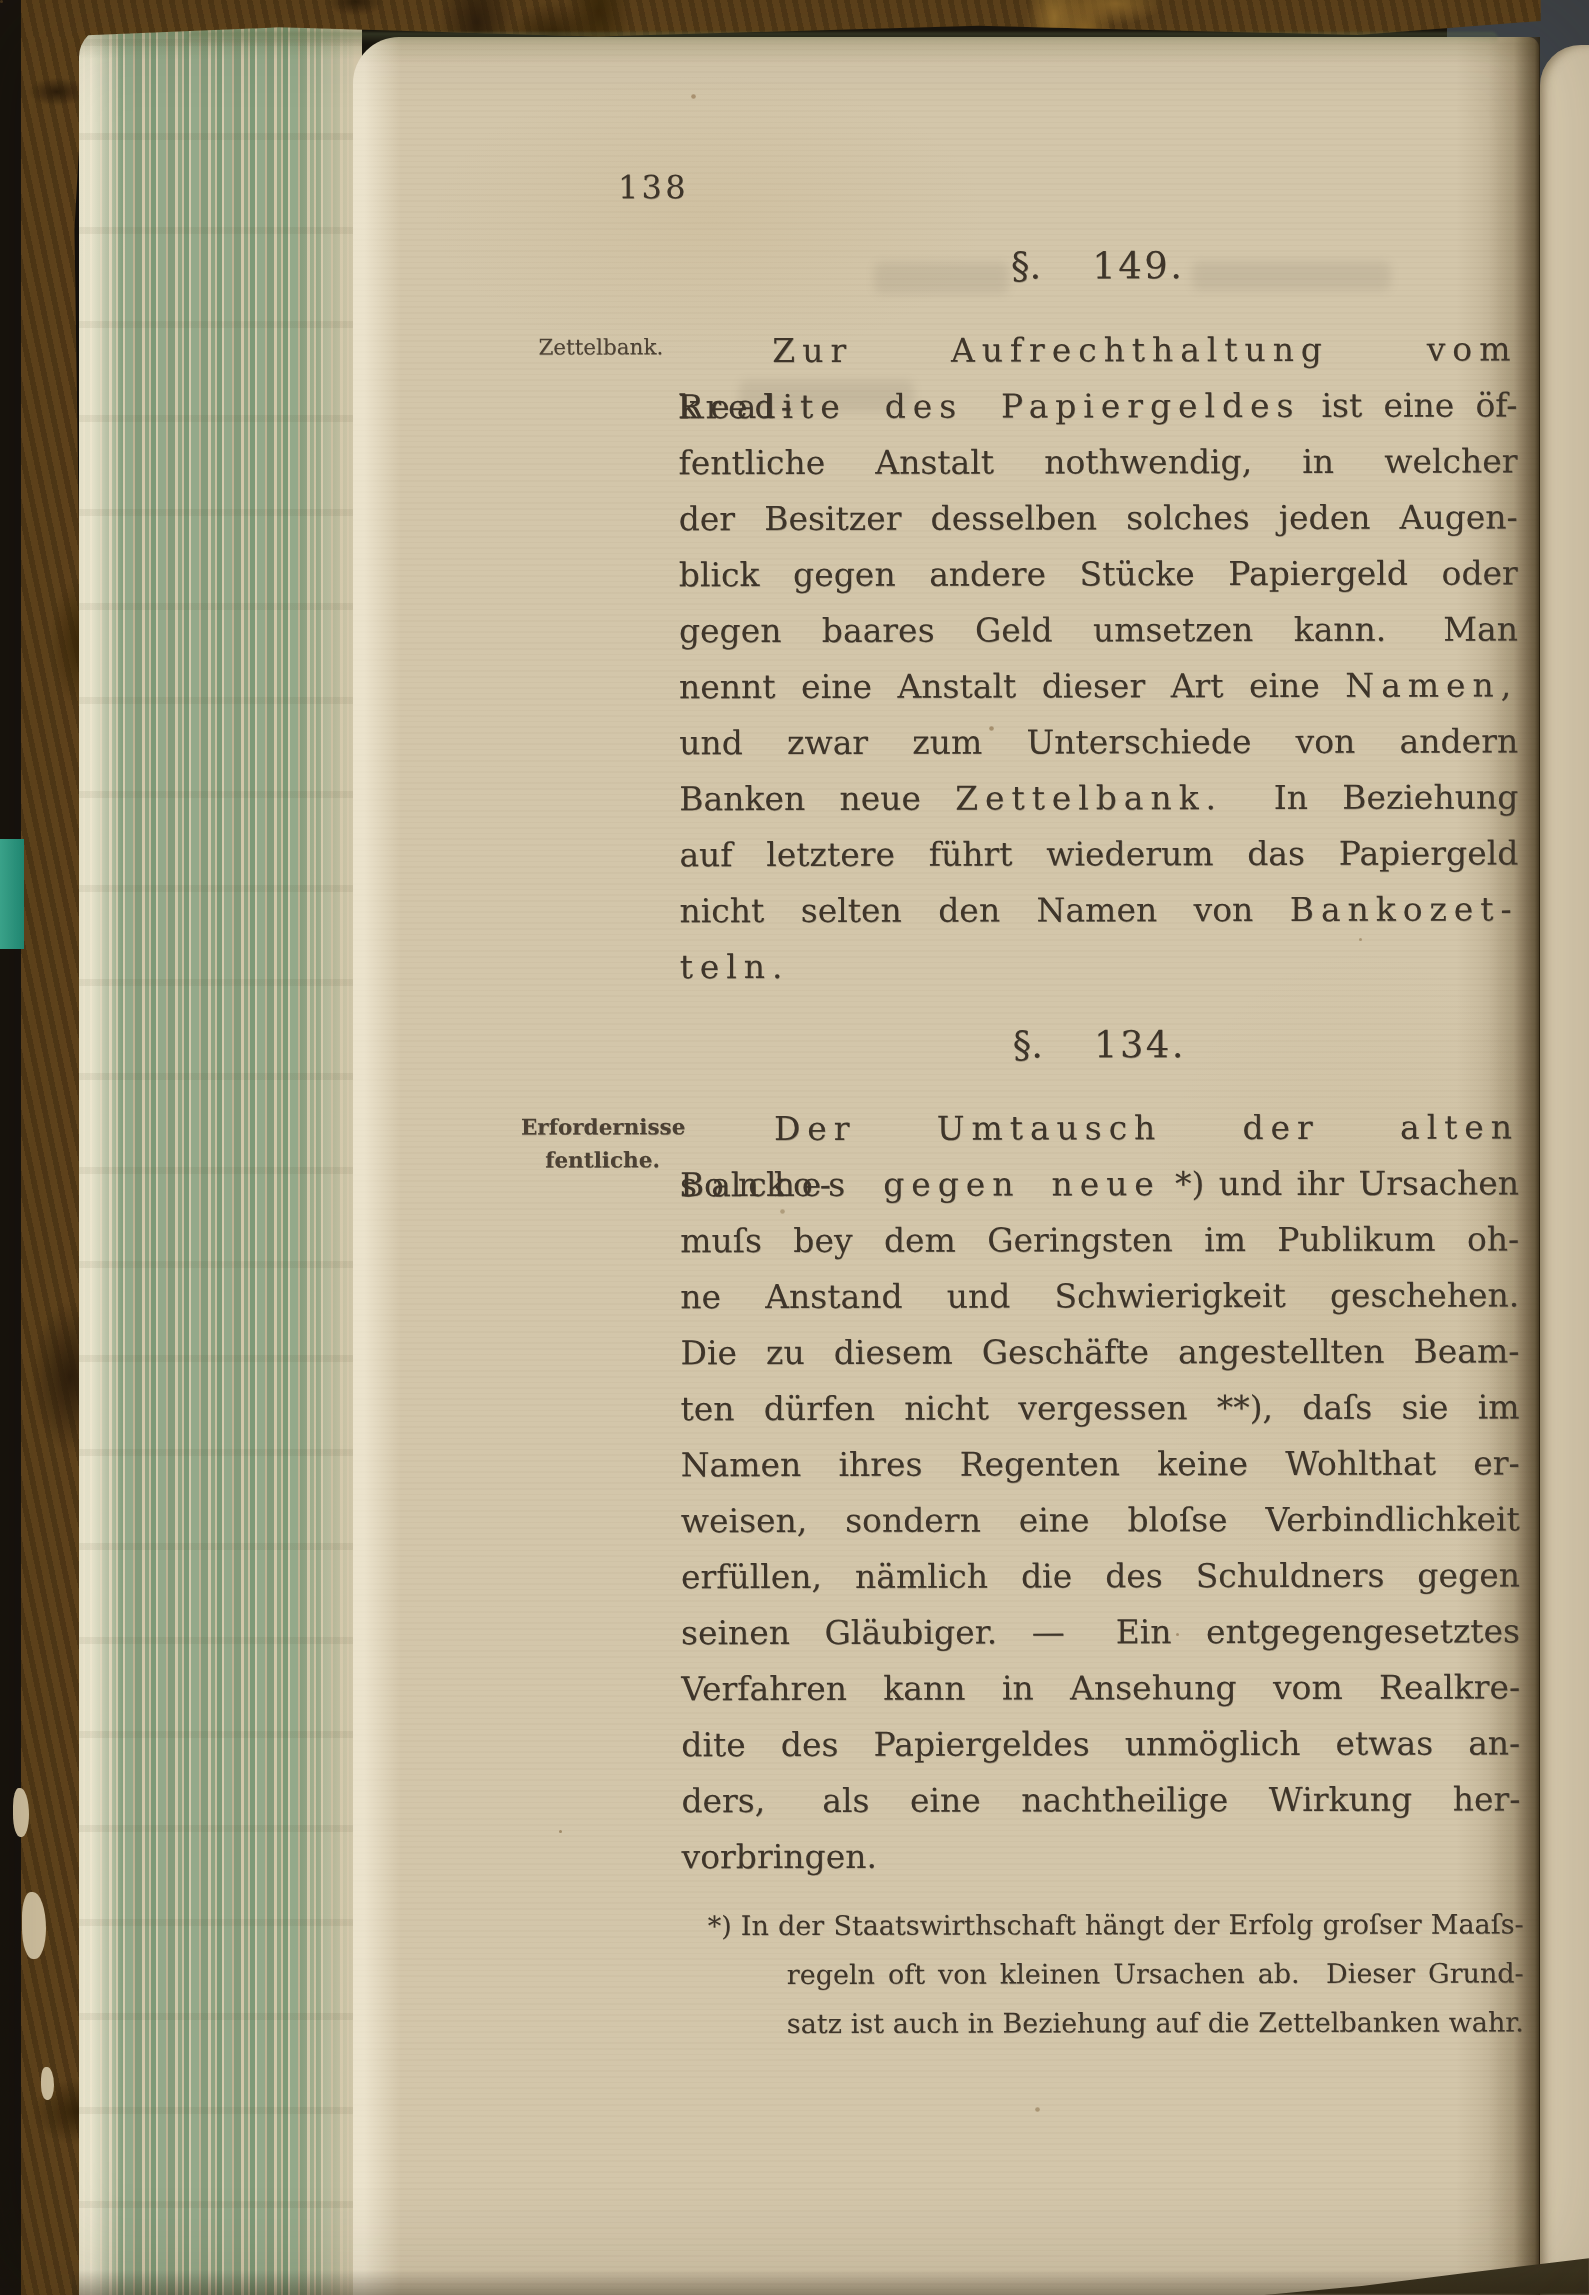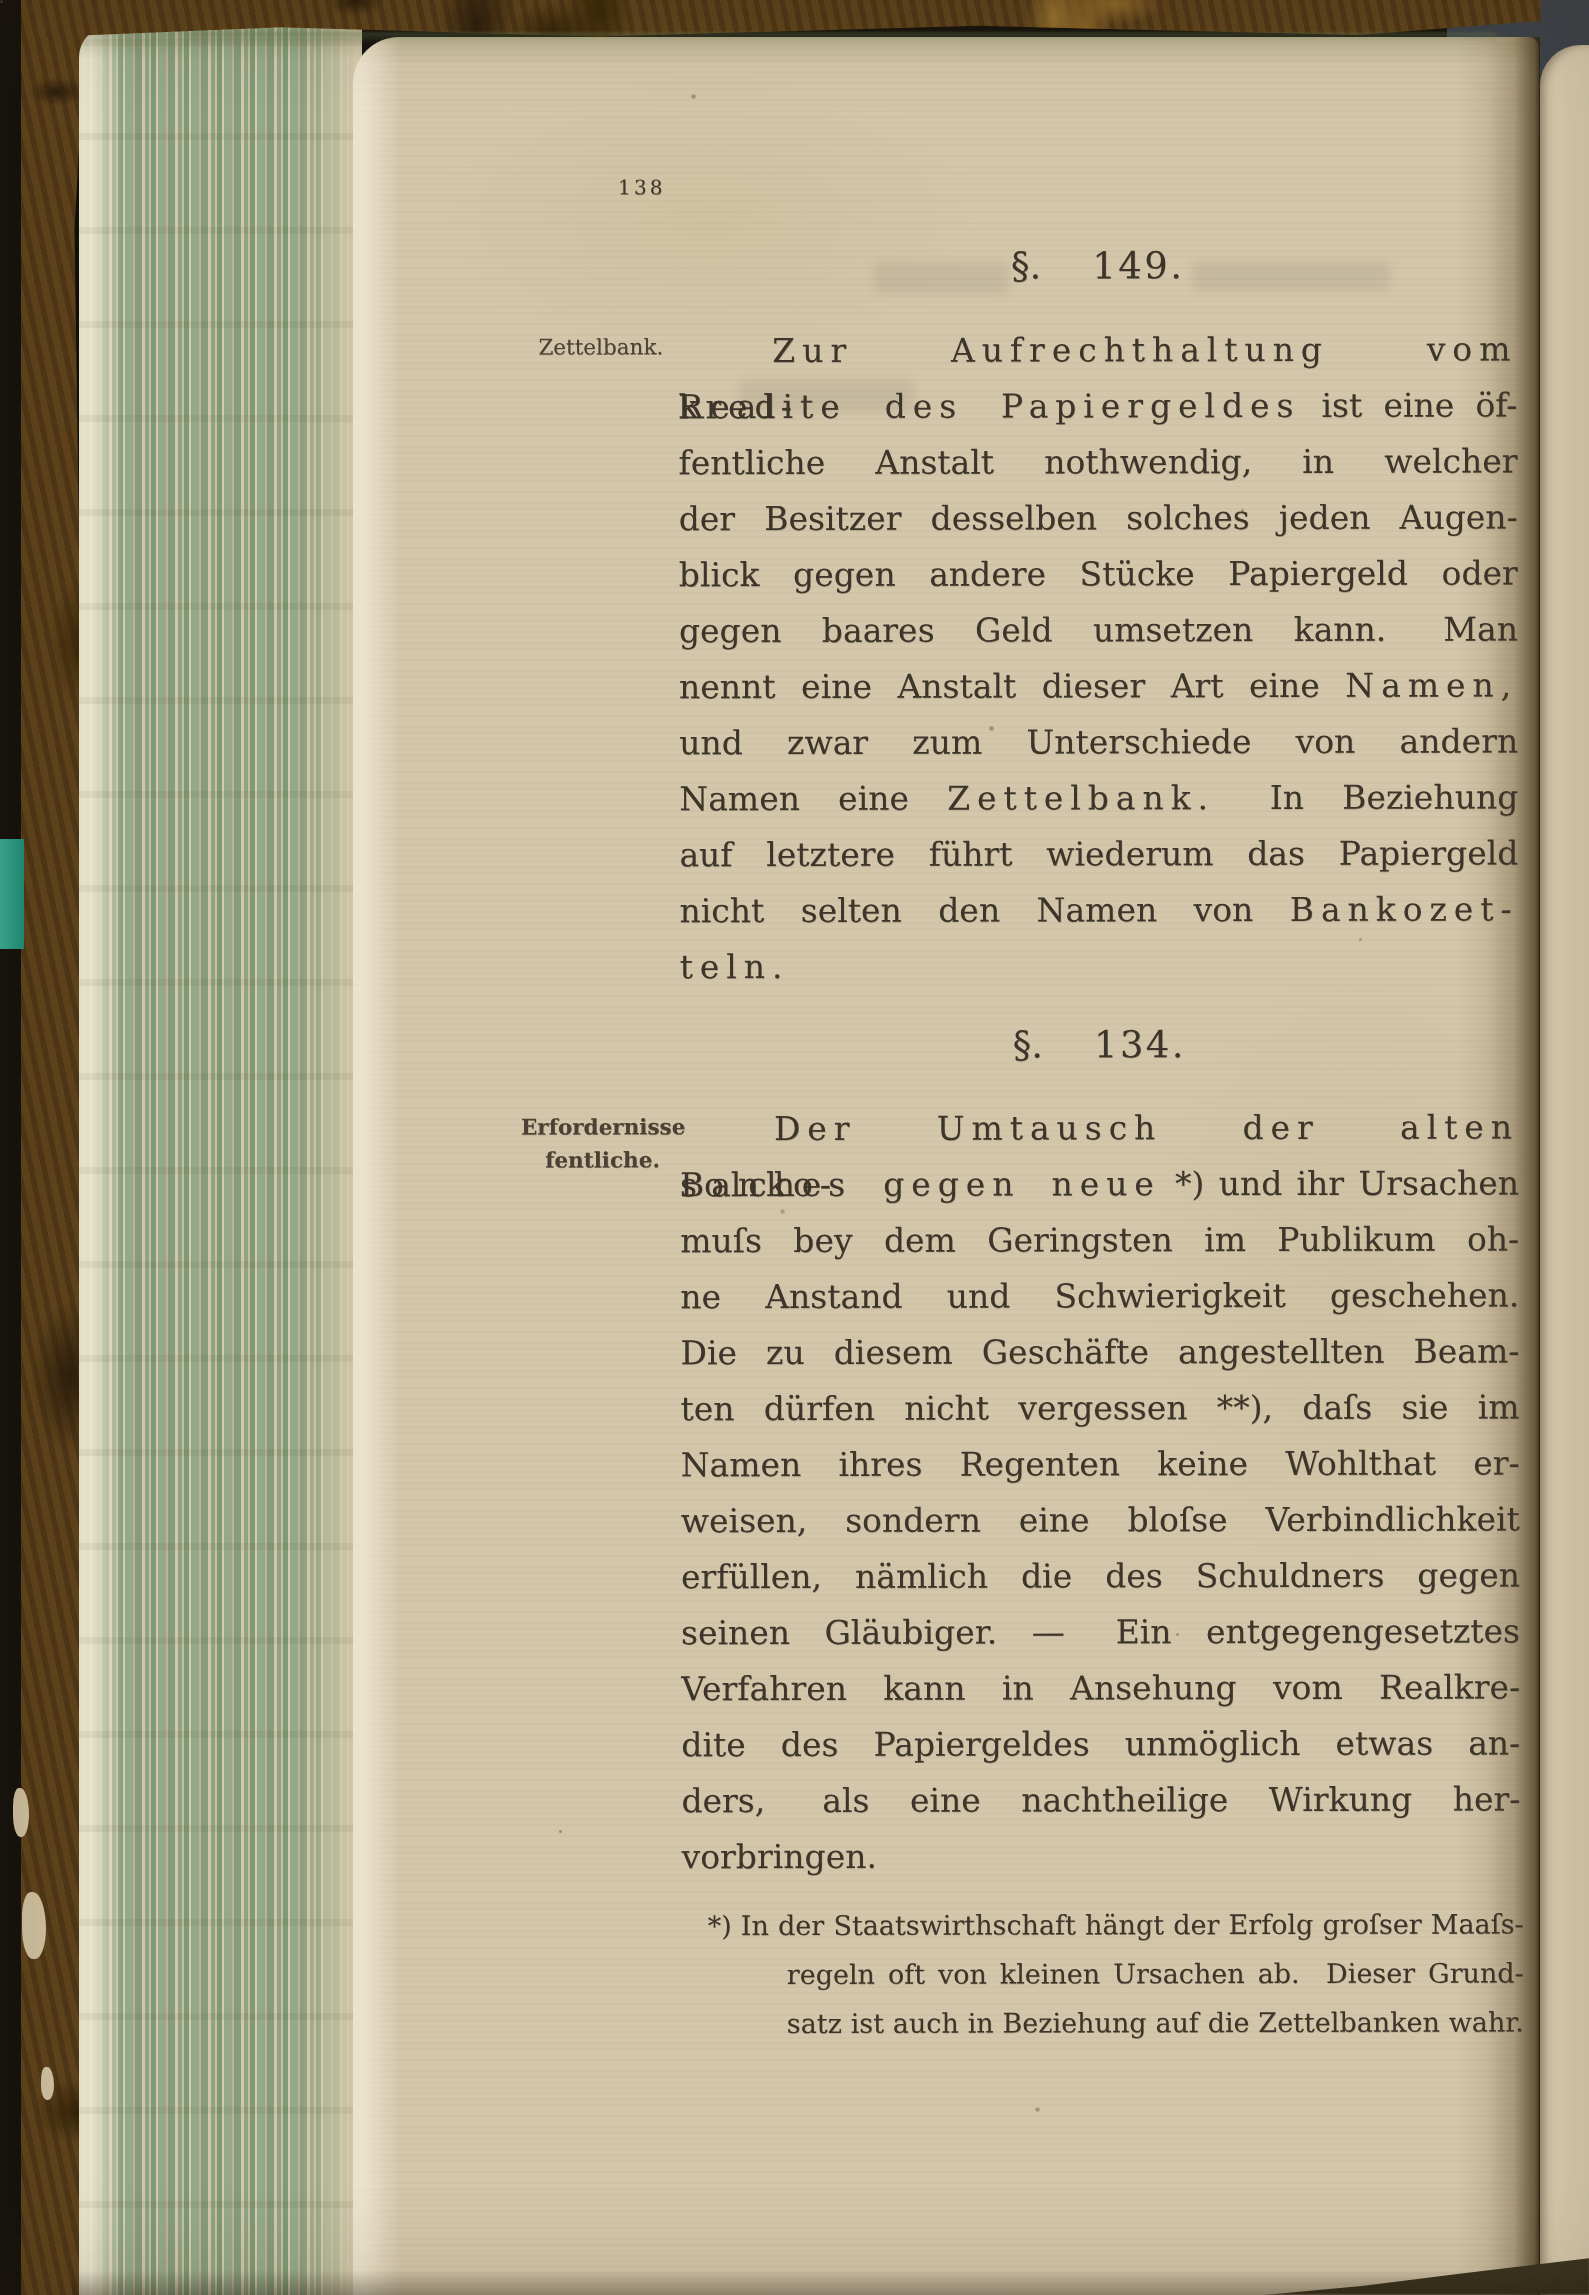--- a/index.html
+++ b/index.html
@@ -105,21 +105,21 @@
       1036px 2108px 0 0.8px rgba(110,80,40,.4), 1359px 938px 0 0 rgba(110,80,40,.4),
       692px 95px 0 0.8px rgba(120,85,45,.45), 1176px 1633px 0 0 rgba(110,80,40,.45);}
   .vignette{position:absolute;inset:0;box-shadow:inset 0 0 111px rgba(48,36,16,.20);pointer-events:none;}
 
   
   .text-layer{
     position:absolute;left:0;top:0;width:1590px;height:2295px;
     color:#3e352a;transform:rotate(-0.12deg);
     text-shadow:0.4px 0.6px 0.6px rgba(58,48,36,.35);
   }
-  .pagenum{position:absolute;left:620px;top:167px;font-size:20px;line-height:40px;letter-spacing:3.2px;}
+  .pagenum{position:absolute;left:620px;top:167px;font-size:32px;line-height:40px;letter-spacing:3.2px;}
   .heading{position:absolute;left:680px;width:839px;height:52px;line-height:52px;
     font-size:37px;text-align:center;}
   .heading .hnum{margin-left:51px;letter-spacing:2.4px;}
   .h1{top:241px;} .h2{top:1020px;}
   .para{position:absolute;left:680px;width:839px;font-size:33px;}
   .p1{top:323px;} .p2{top:1101px;}
   .line{height:56px;line-height:56px;text-align:justify;text-align-last:justify;}
   .line.indent{text-indent:94px;}
   .line.nojust{text-align-last:left;}
   .sp{letter-spacing:.21em;word-spacing:.30em;}
@@ -167,21 +167,21 @@
       </div>
     <div class="para p1">
         <div class="line indent"><span class="sp">Zur Aufrechthaltung vom Real-</span></div>
         <div class="line"><span class="sp">kredite des Papiergeldes</span><span> ist eine öf-</span></div>
         <div class="line"><span>fentliche Anstalt nothwendig, in welcher</span></div>
         <div class="line"><span>der Besitzer desselben solches jeden Augen-</span></div>
         <div class="line"><span>blick gegen andere Stücke Papiergeld oder</span></div>
         <div class="line"><span>gegen baares Geld umsetzen kann.  Man</span></div>
         <div class="line"><span>nennt eine Anstalt dieser Art eine </span><span class="sp">Namen,</span></div>
         <div class="line"><span>und zwar zum Unterschiede von andern</span></div>
-        <div class="line"><span>Namen eine </span><span class="sp">Zettelbank.</span><span>  In Beziehung</span></div>
+        <div class="line"><span>Banken neue </span><span class="sp">Zettelbank.</span><span>  In Beziehung</span></div>
         <div class="line"><span>auf letztere führt wiederum das Papiergeld</span></div>
         <div class="line"><span>nicht selten den Namen von </span><span class="sp">Bankozet-</span></div>
         <div class="line nojust"><span class="sp">teln.</span></div>
       </div>
 
     <div class="heading h2">
       <span>§.</span><span class="hnum">134.</span>
     </div>
     <div class="mnote mn2">
         <div class="mnote-line">Erfordernisse</div>

